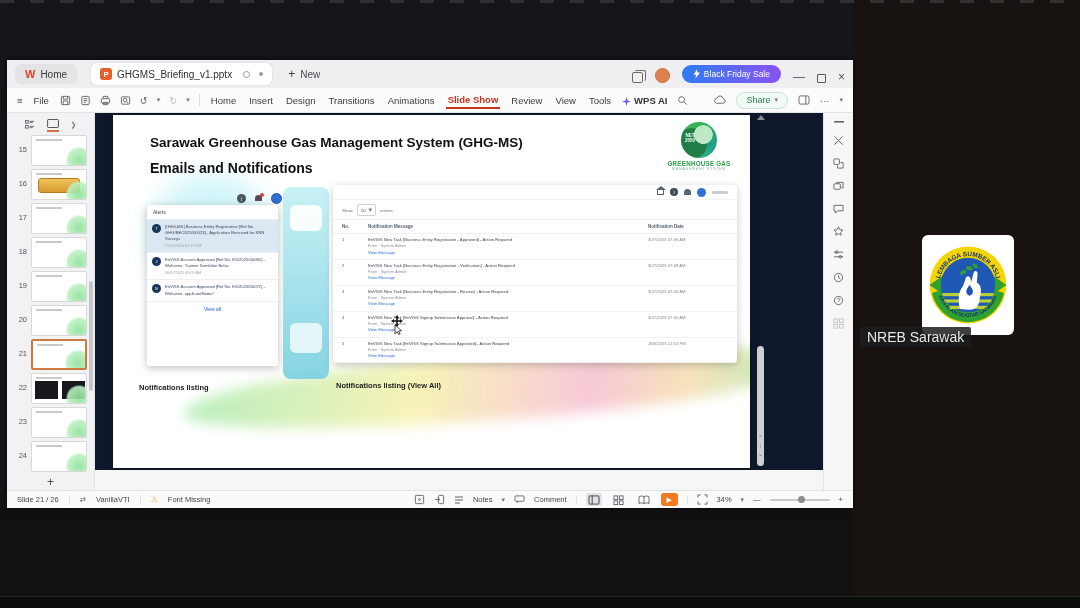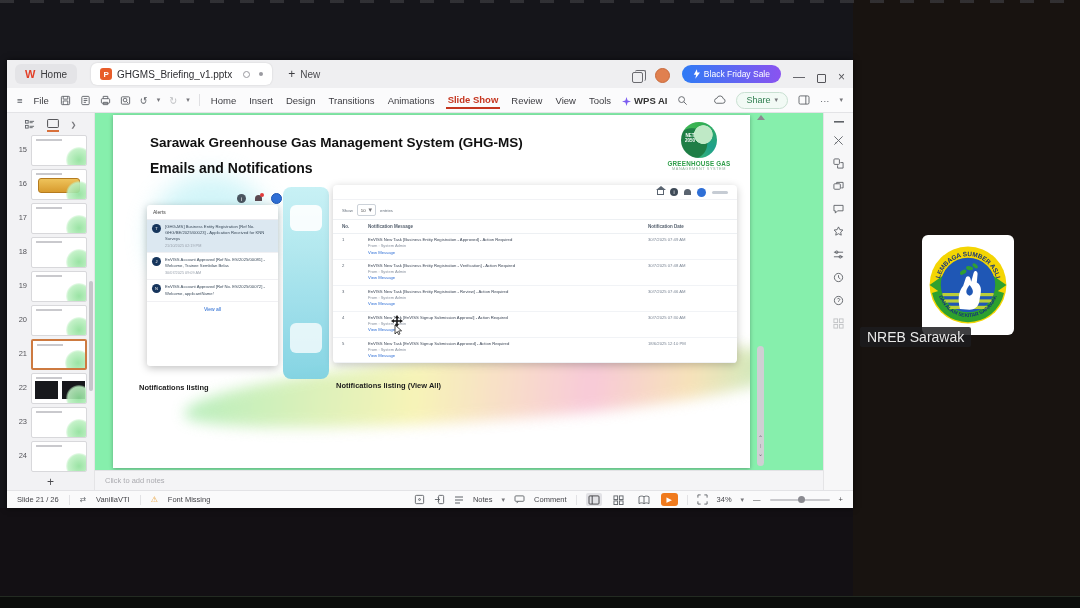--- a/index.html
+++ b/index.html
@@ -57,21 +57,21 @@
     background:radial-gradient(circle,#8fe09a 0%,#bdf0c2 60%,transparent 75%); opacity:.9; }
   .tbox:before { content:""; position:absolute; left:4px; top:3px; width:26px; height:2px; background:#c9c9cd; }
   .tbox.orange .mid { position:absolute; left:6px; top:8px; width:42px; height:15px; border-radius:3px; background:linear-gradient(180deg,#eec35b,#d89b2e); border:1px solid #b57b1e; }
   .tbox.dark .mid { position:absolute; left:3px; top:7px; width:23px; height:18px; background:#17181c; box-shadow:27px 0 0 #17181c; }
   .thumb-row.sel .tbox { border:2px solid #cd7a40; }
   .tadd { text-align:center; font-size:12px; color:#4a4a4e; margin-top:2px; }
   .tscroll { position:absolute; right:1px; top:168px; width:4px; height:110px; background:#c6c6ca; border-radius:2px; }
 
   
   .main { width:728px; display:flex; flex-direction:column; }
-  .canvas { position:relative; height:357px; background:#86efac; overflow:hidden; }
+  .canvas { position:relative; height:357px; background:#0f172a; overflow:hidden; }
   .slide { position:absolute; left:18px; top:2px; width:637px; height:353px; background:#fff; box-shadow:0 1px 4px rgba(0,0,0,.3); overflow:hidden; }
 
   .s-title { position:absolute; left:37px; top:20px; font-size:13.5px; font-weight:bold; color:#101010; }
   .s-sub { position:absolute; left:37px; top:45px; font-size:14px; font-weight:bold; color:#101010; }
 
   .brand { position:absolute; right:12px; top:7px; width:78px; text-align:center; }
   .brand-circle { width:36px; height:36px; margin:0 auto; border-radius:50%;
     background:radial-gradient(circle at 62% 35%,#bfe9c6 0 28%,transparent 30%),
                radial-gradient(circle at 30% 60%,#1f7e46 0 45%,transparent 48%),
                conic-gradient(#35b04f,#1fa08c,#4cc363,#35b04f); position:relative; }
@@ -488,23 +488,20 @@
             </svg>
           </div>
 
           <div class="vscroll">
             <div class="vs-arrow vs-up"></div>
             <div class="vs-thumb"></div>
           </div>
           <div class="pgbtns">⌃<br>⁞<br>⌄</div>
         </div>
 
-        <div class="notesbar">
-          <span>Click to add notes</span>
-        </div>
       </div>
 
       <div class="rail">
         <span class="ico">
             <svg width="10" height="2" viewBox="0 0 10 2">
               <rect width="10" height="1.6" fill="#5f6368"></rect>
             </svg>
           </span>
         <span class="ico">
             <svg width="11" height="11" viewBox="0 0 12 12" fill="none" stroke="#5f6368">

